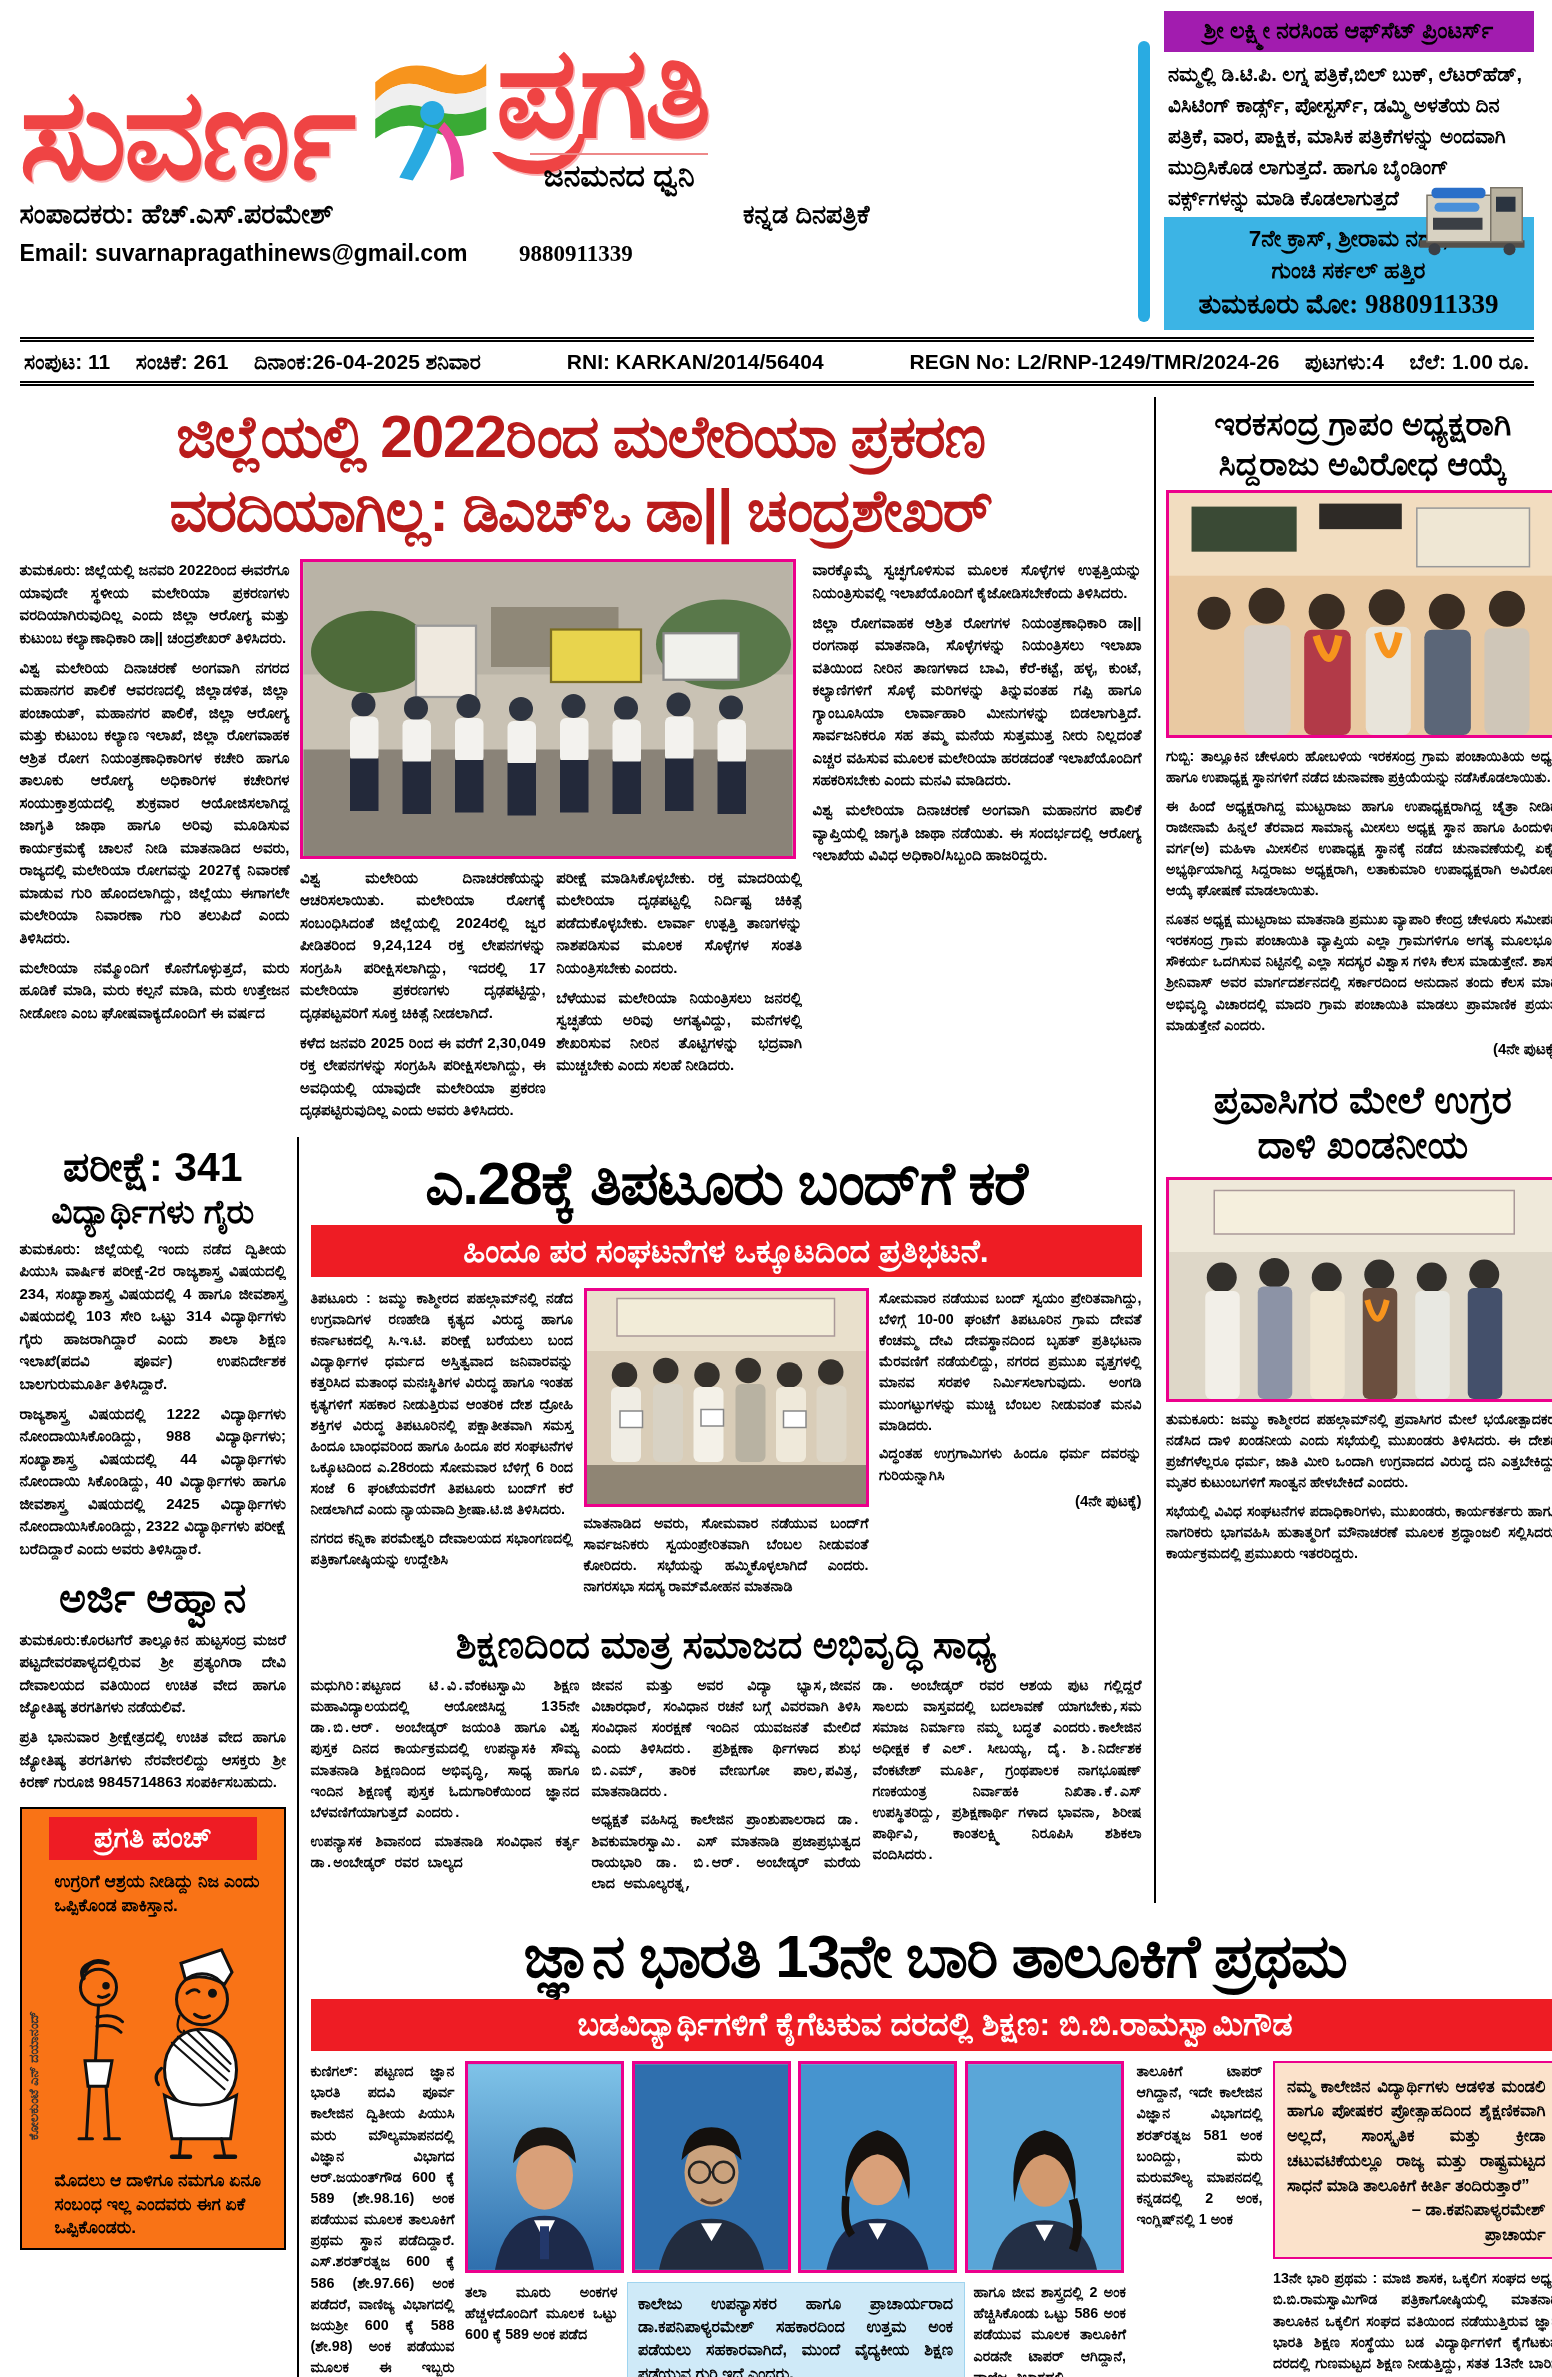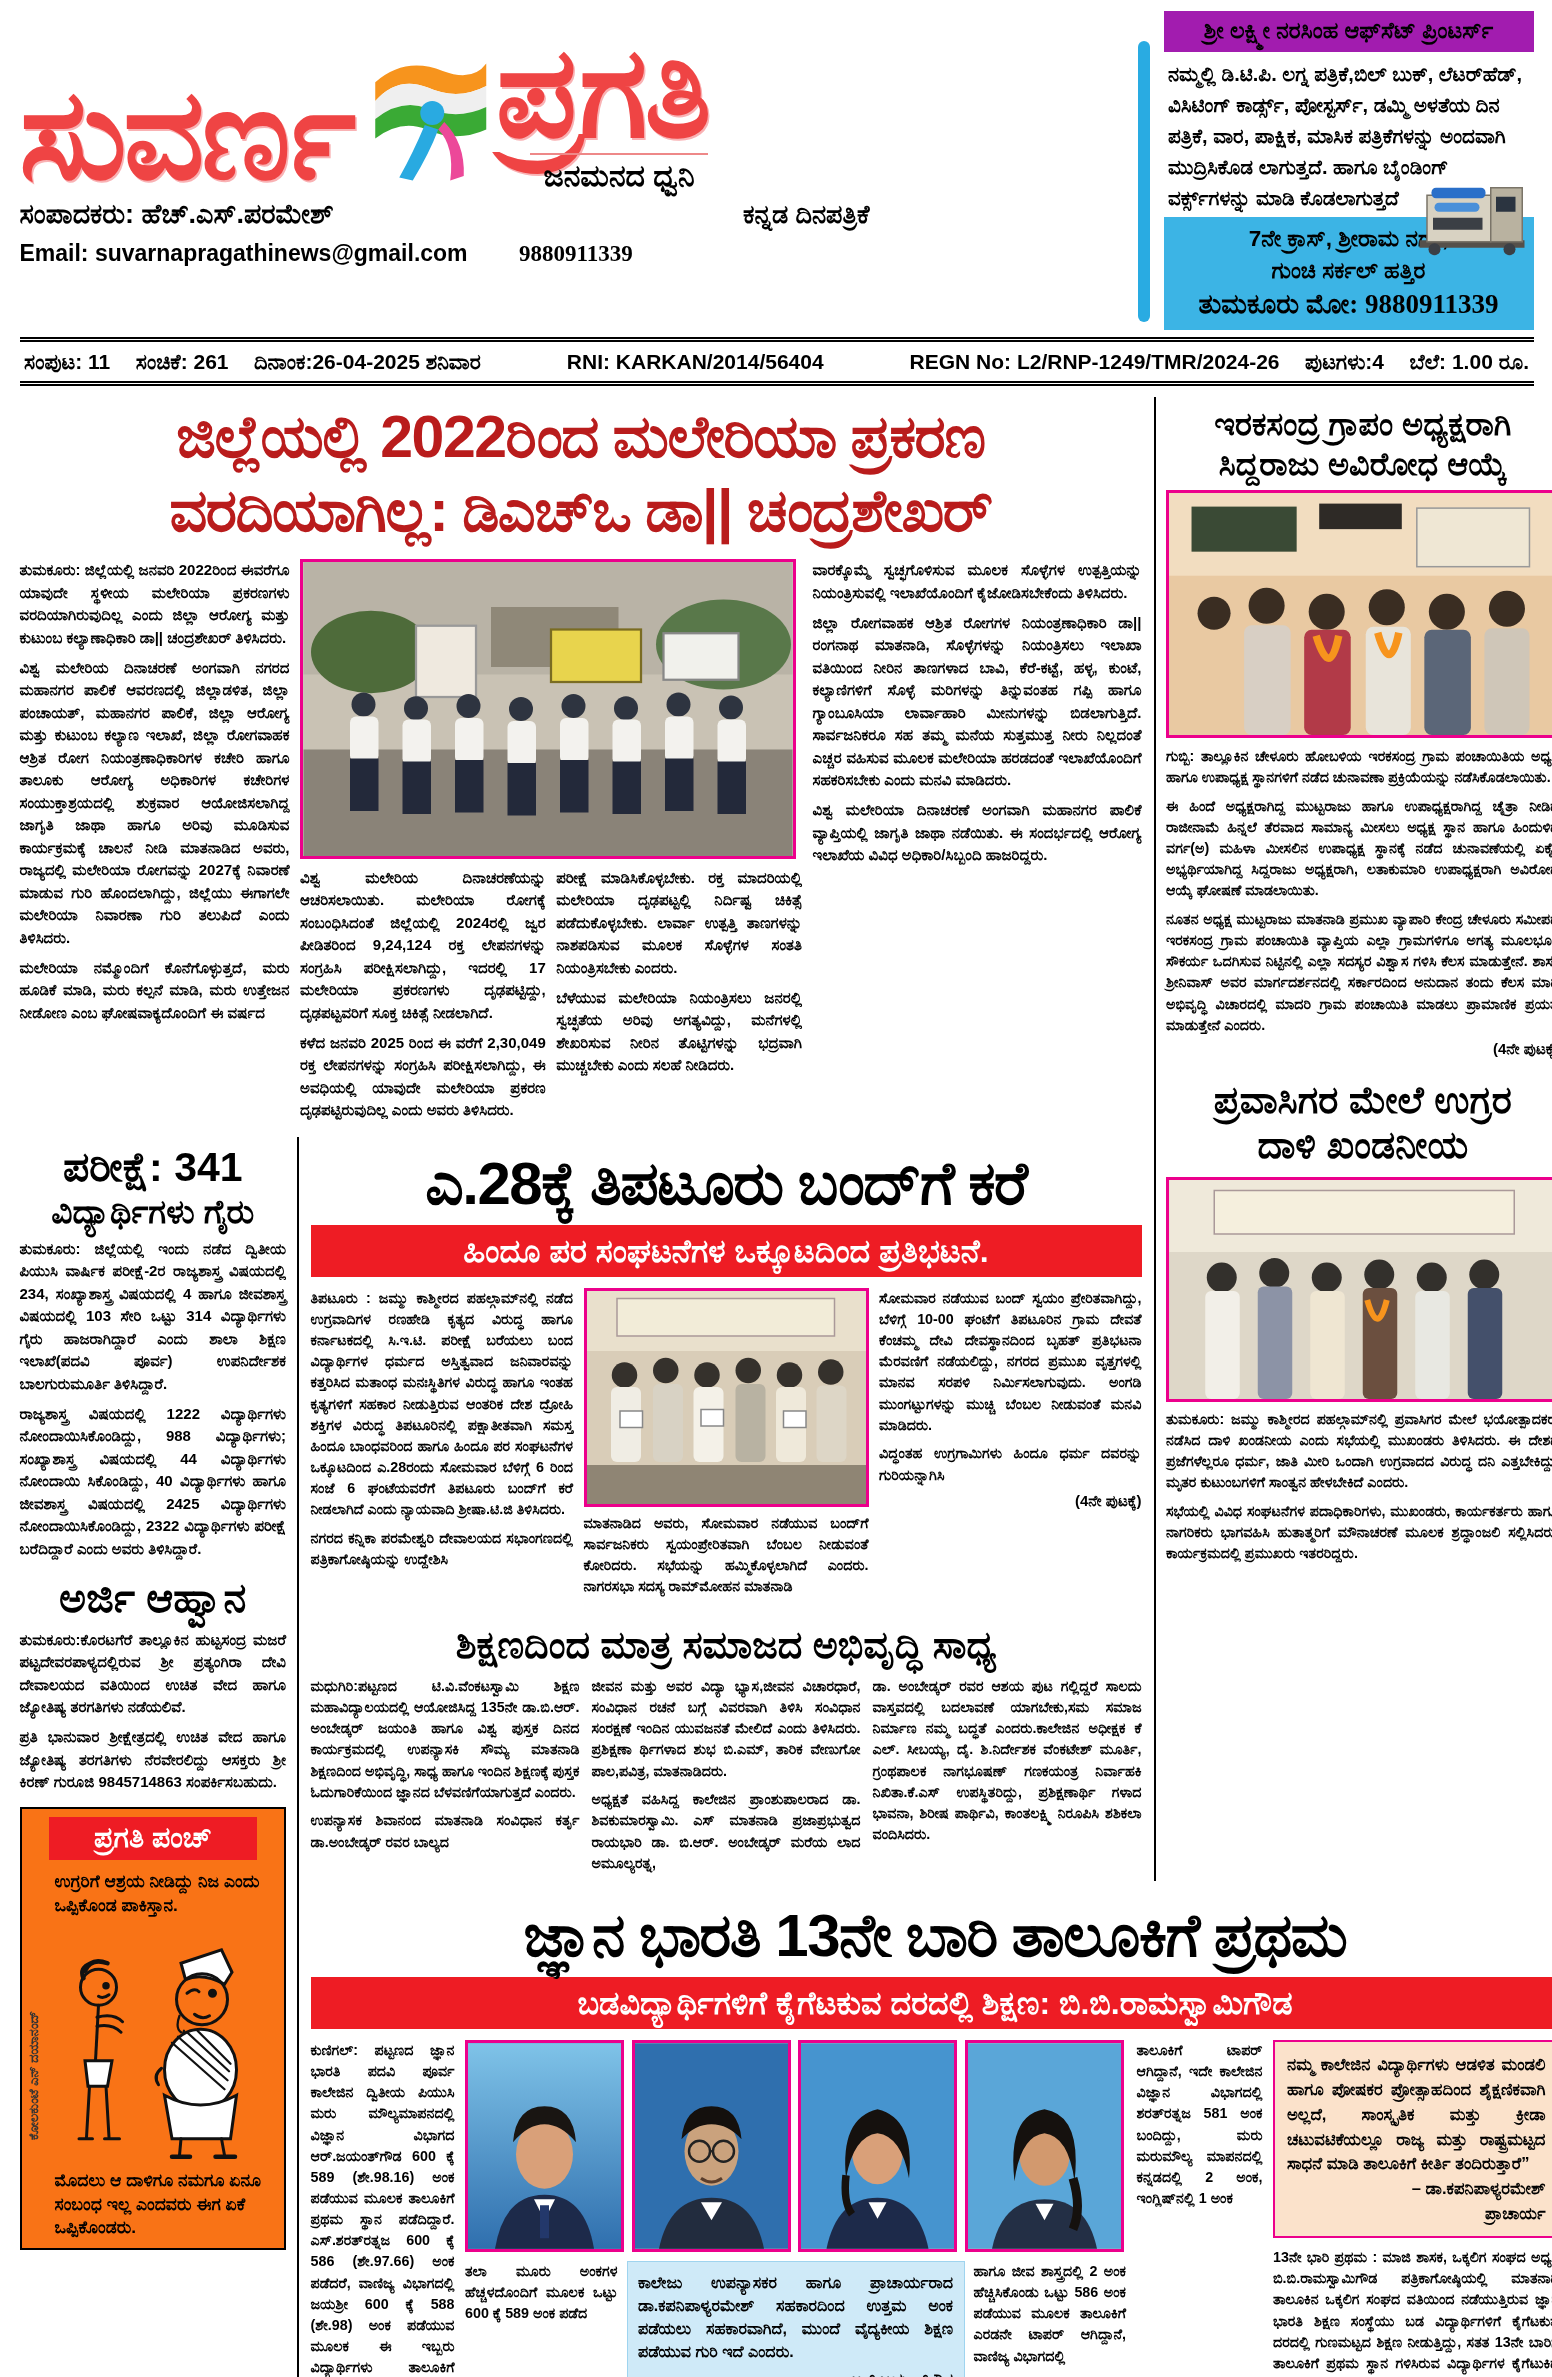--- a/index.html
+++ b/index.html
@@ -90,21 +90,21 @@
   .cartoon-artist{position:absolute;left:4.5px;top:46%;writing-mode:vertical-rl;transform:rotate(180deg);font-size:12.8px;font-weight:bold;color:#333;}
   .cartoon-stage{display:flex;justify-content:center;}
 
   
   .tip-body{display:flex;gap:10.5px;}
   .tip-c{flex:1;}
   .tip-mid{flex:0 0 285px;}
   .tip-photo{width:285px;height:219px;}
 
   
-  .shik-cols{display:flex;gap:12px;}
+  .shik-cols{display:flex;gap:12px;font-family:Liberation Mono, monospace;}
   .shik-cols>div{flex:1;}
 
   
   .jn-body{display:flex;gap:10.5px;}
   .jn-colA{flex:0 0 144px;}
   .jn-center{flex:0 0 661px;}
   .jn-colB{flex:0 0 126px;}
   .jn-colC{flex:1;}
   .jn-photos{display:flex;gap:7.5px;}
   .portrait{width:159px;height:212px;}

